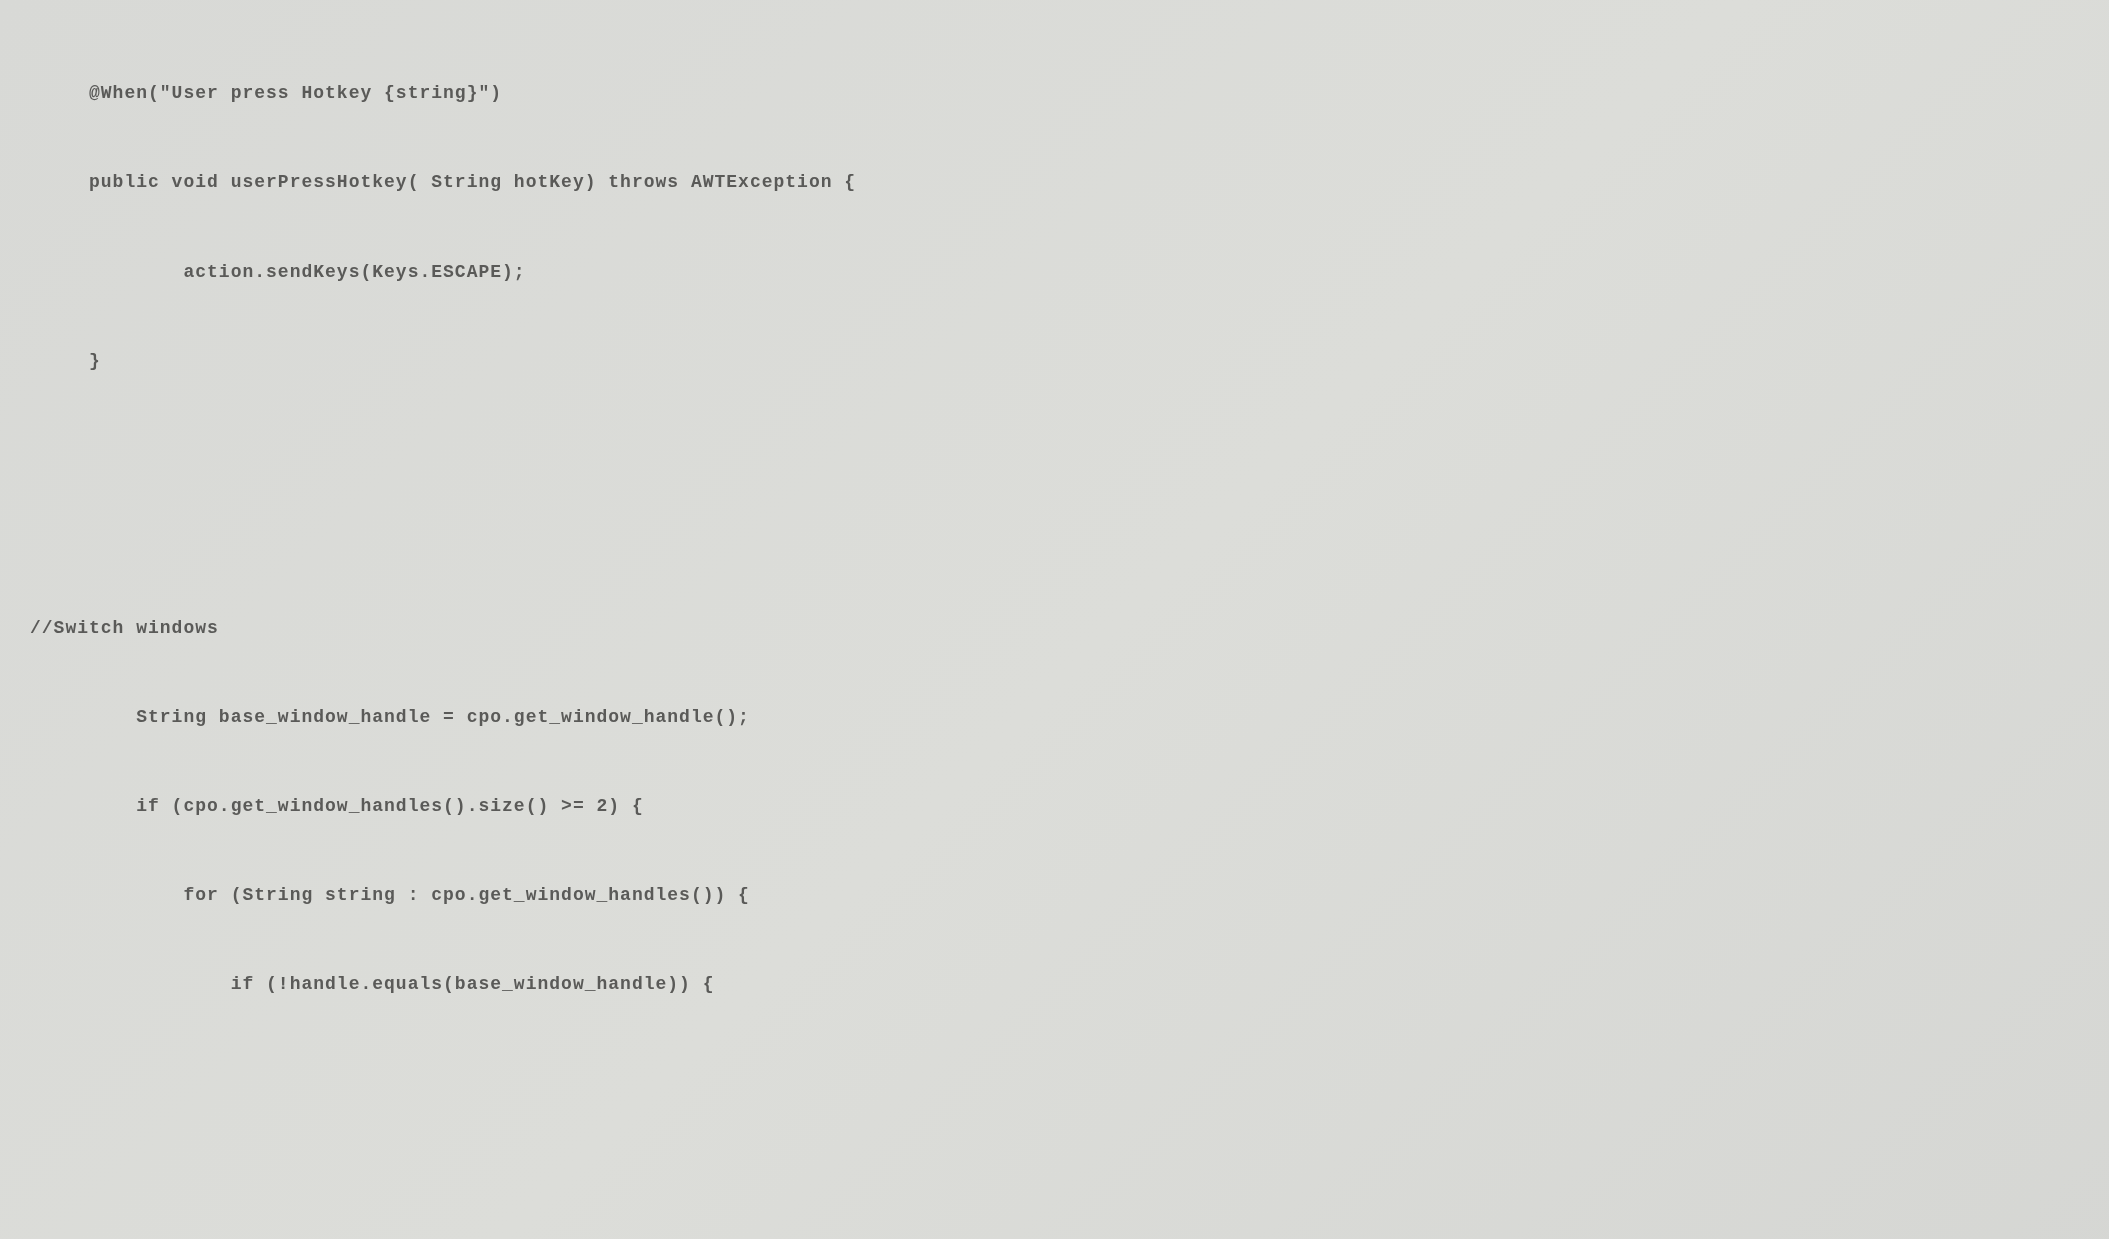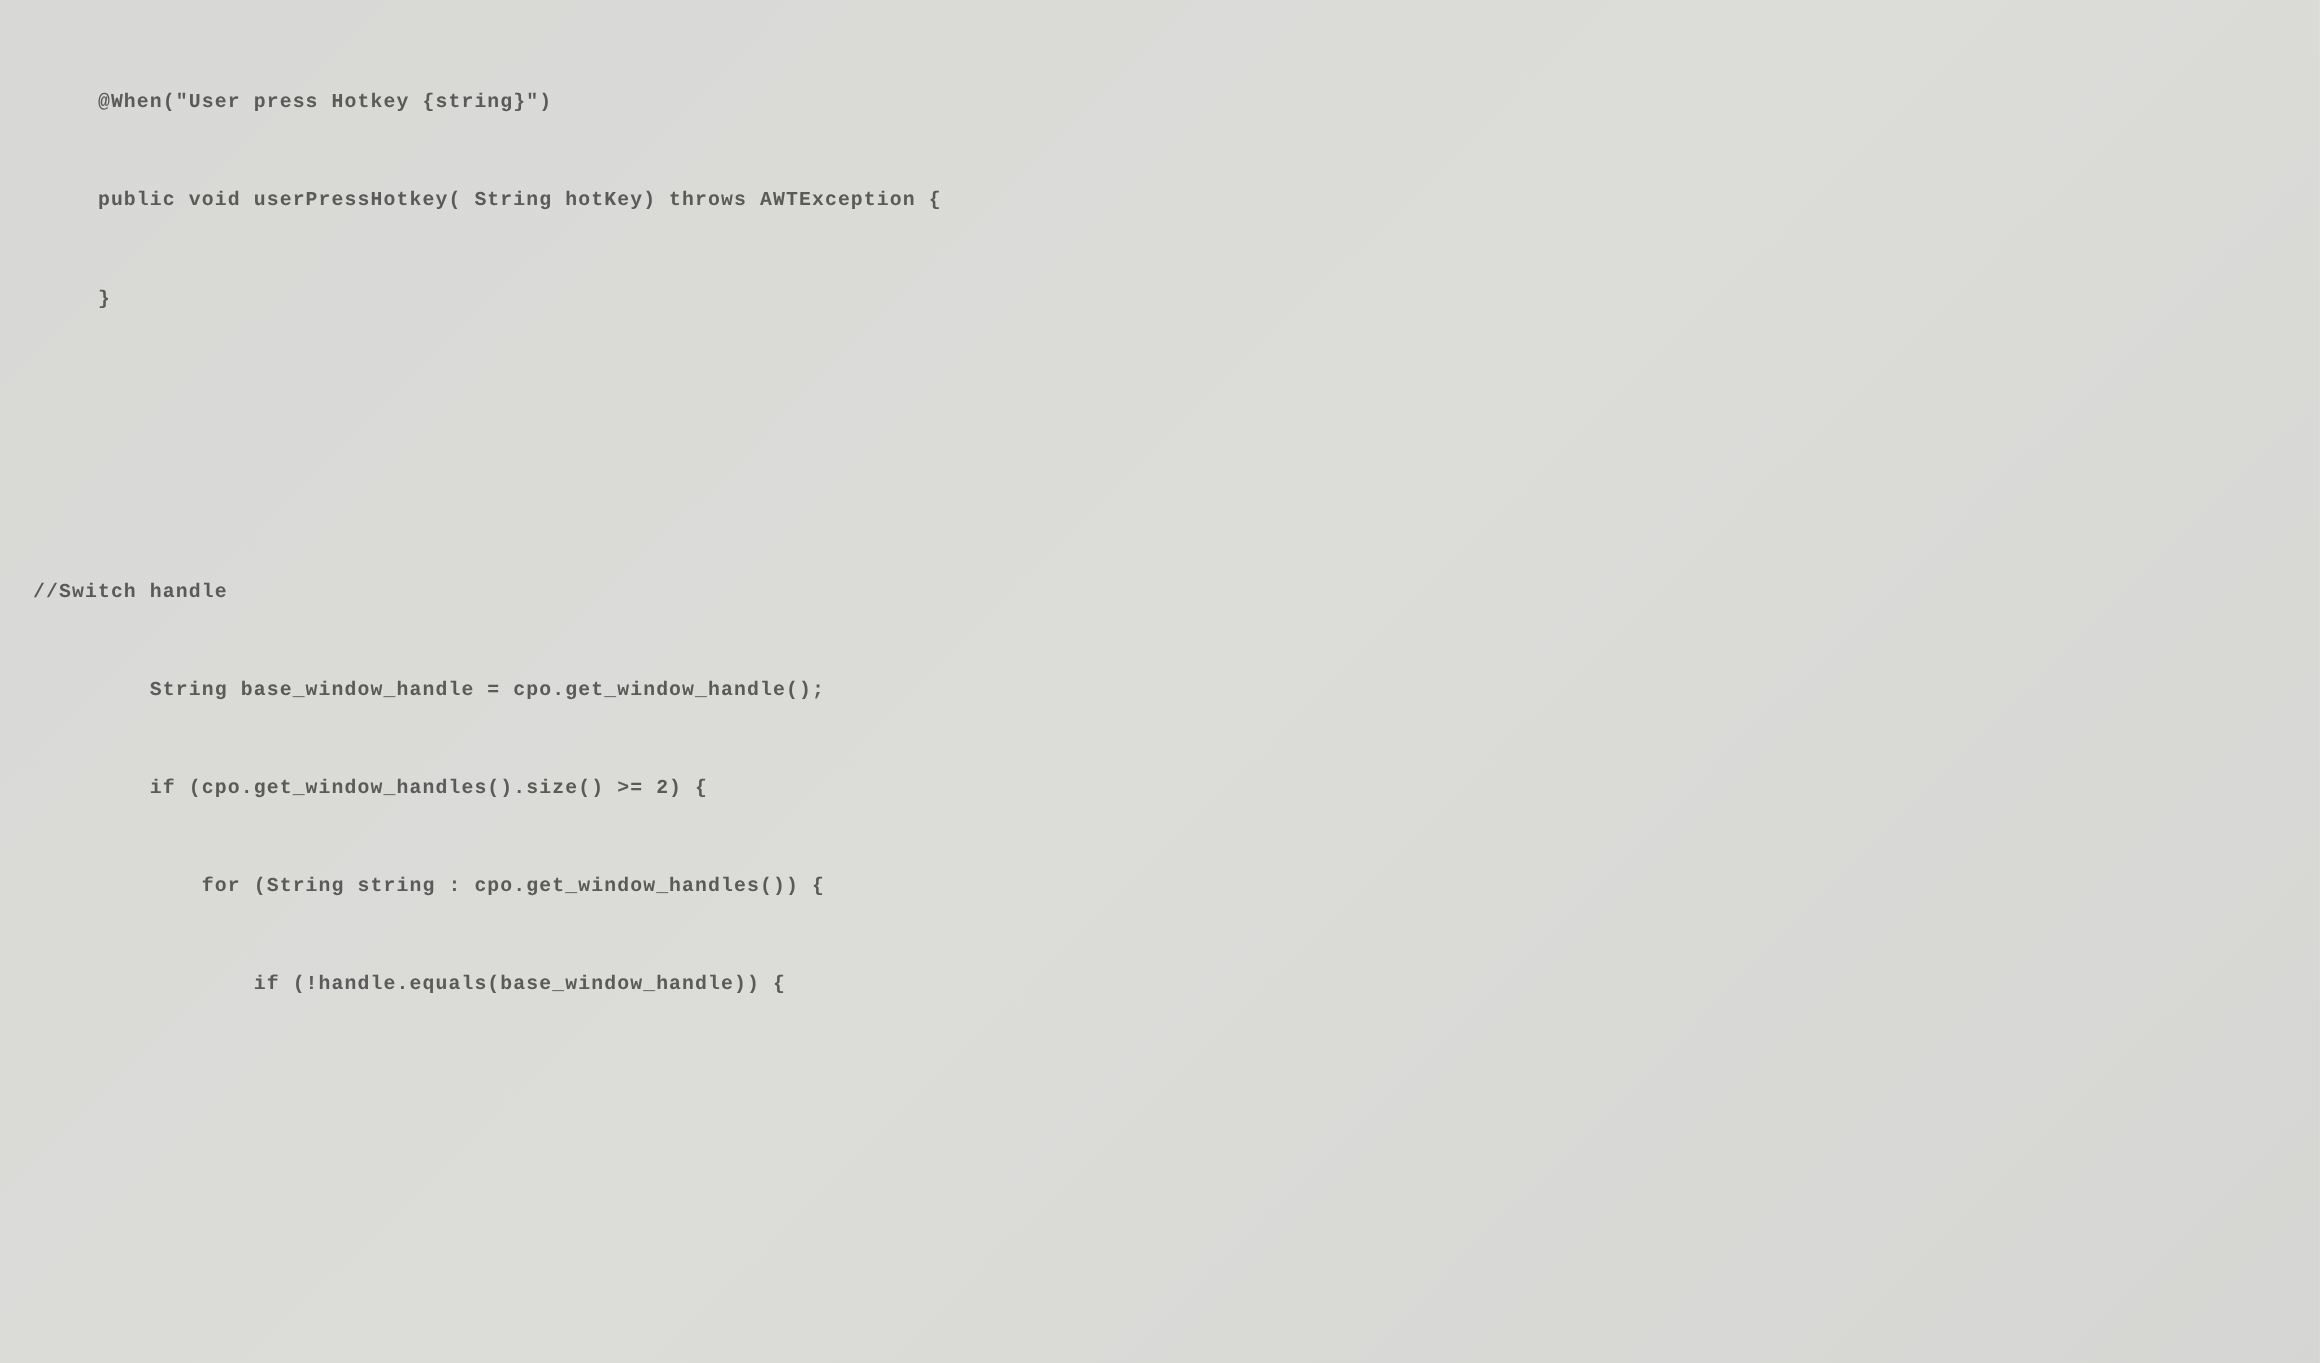--- a/index.html
+++ b/index.html
@@ -26,24 +26,25 @@
       display: block;
       min-height: 1.65em;
     }
   </style>
 </head>
 <body>
 
 <div class="editor">
   <span class="line">     @When("User press Hotkey {string}")</span>
   <span class="line">     public void userPressHotkey( String hotKey) throws AWTException {</span>
+  <span class="line">             action.sendKeys(Keys.ESCAPE);</span>
   <span class="line">     }</span>
   <span class="line"></span>
   <span class="line"></span>
-  <span class="line">//Switch handle</span>
+  <span class="line">//Switch windows</span>
   <span class="line">         String base_window_handle = cpo.get_window_handle();</span>
   <span class="line">         if (cpo.get_window_handles().size() &gt;= 2) {</span>
   <span class="line">             for (String string : cpo.get_window_handles()) {</span>
   <span class="line">                 if (!handle.equals(base_window_handle)) {</span>
   
   
   
   
   
   

